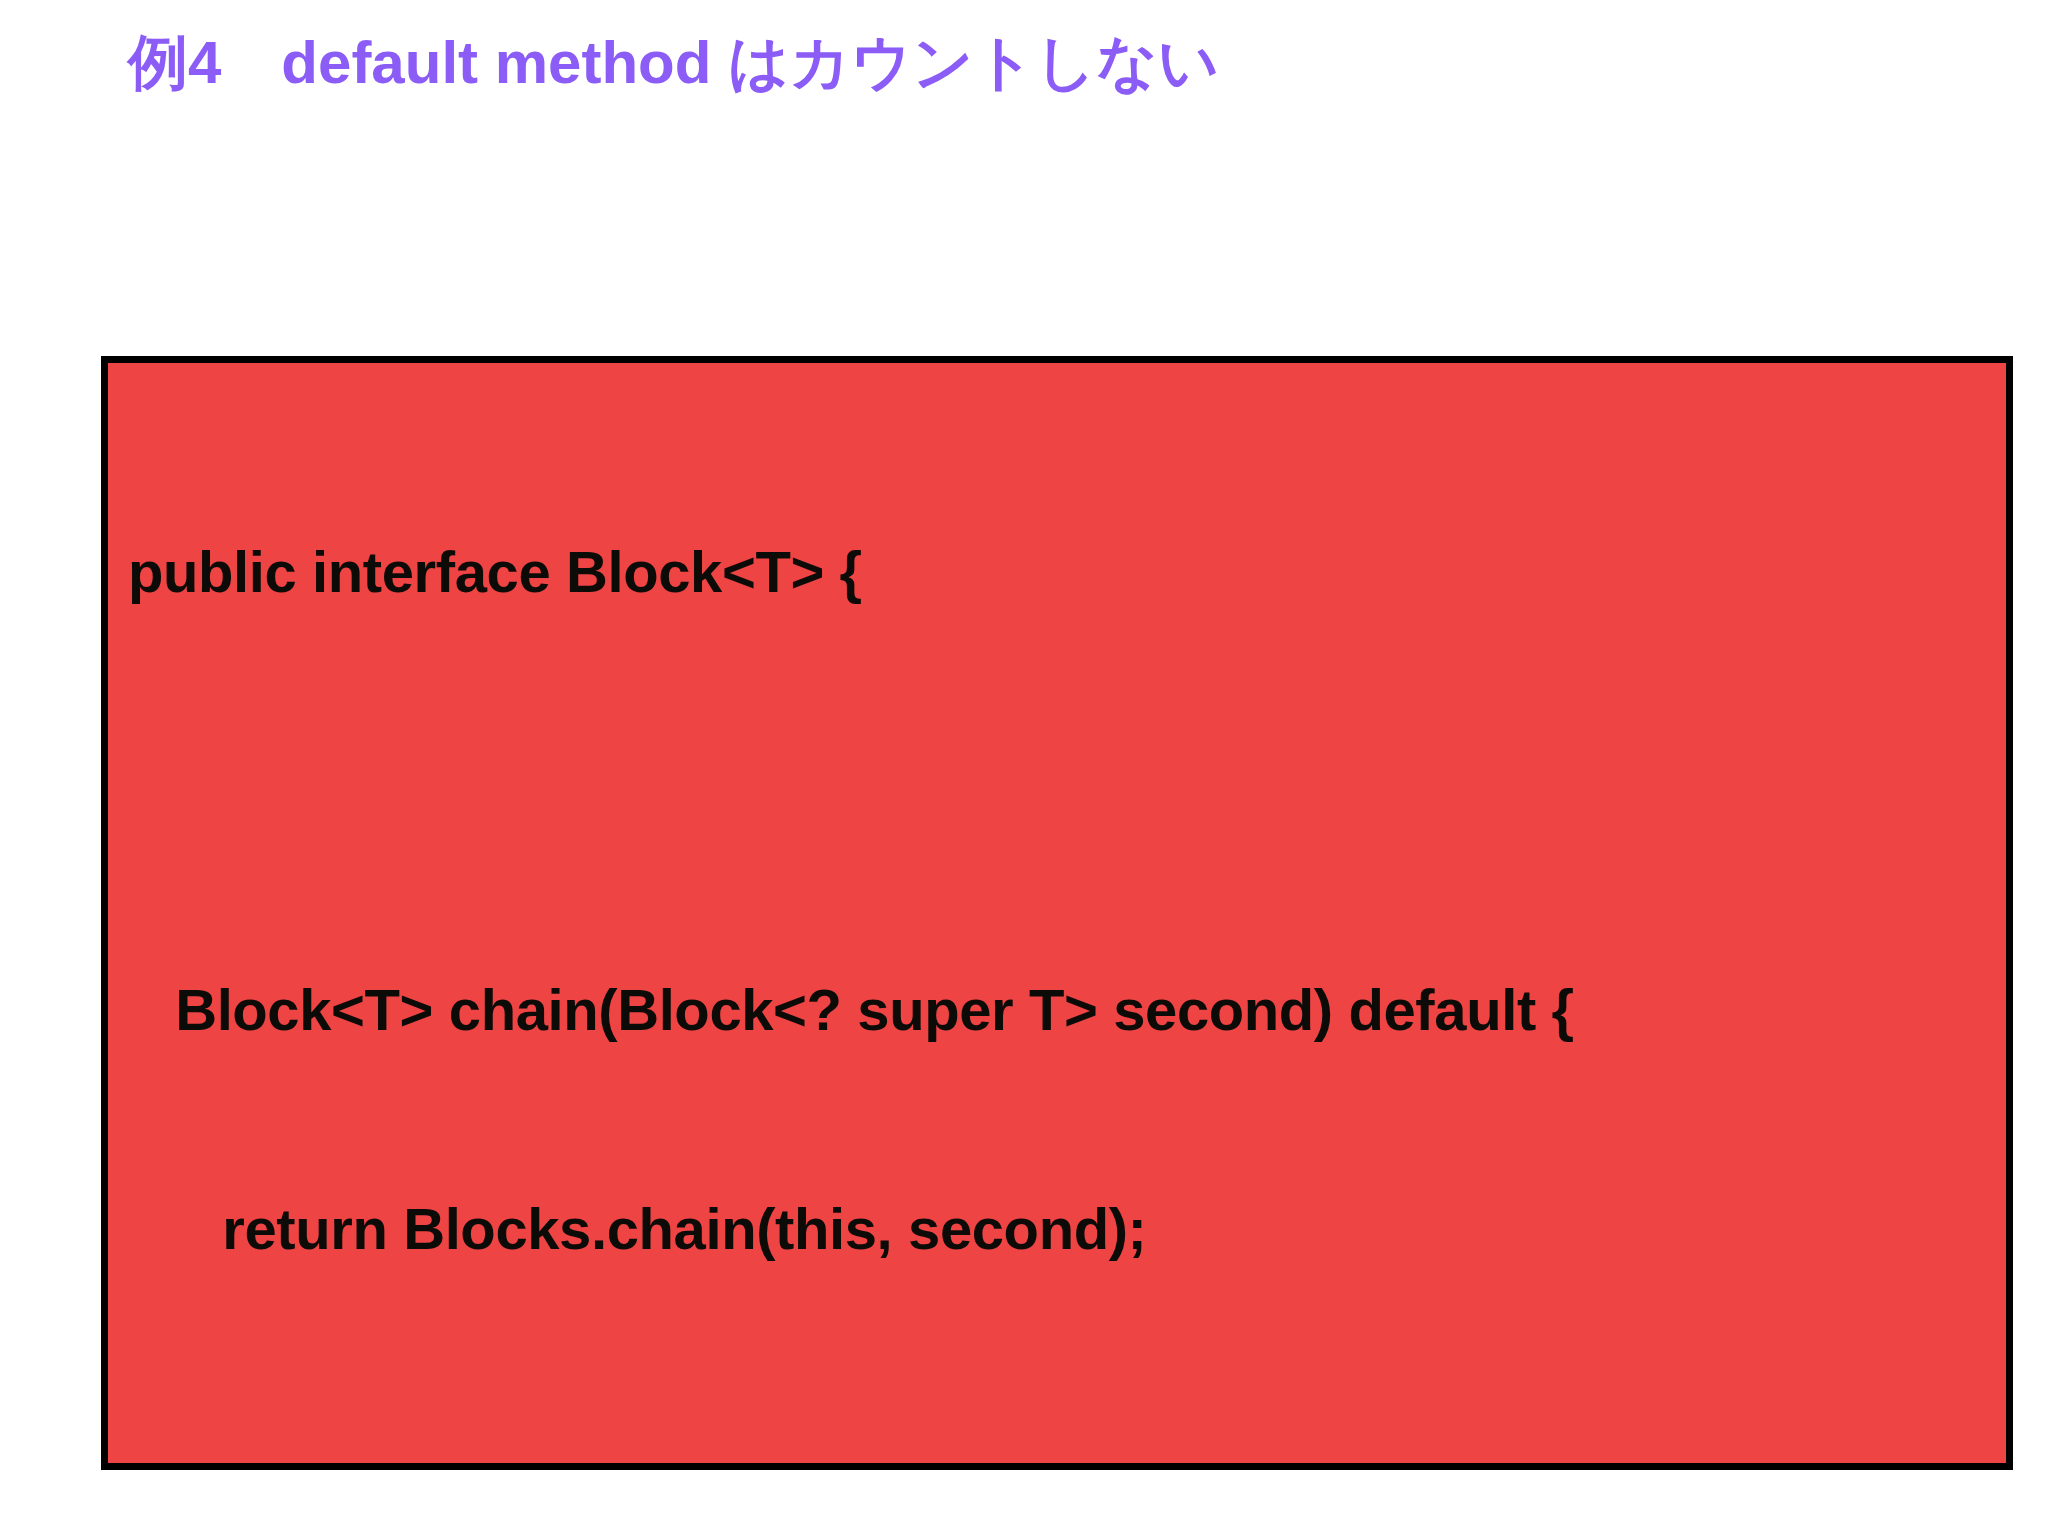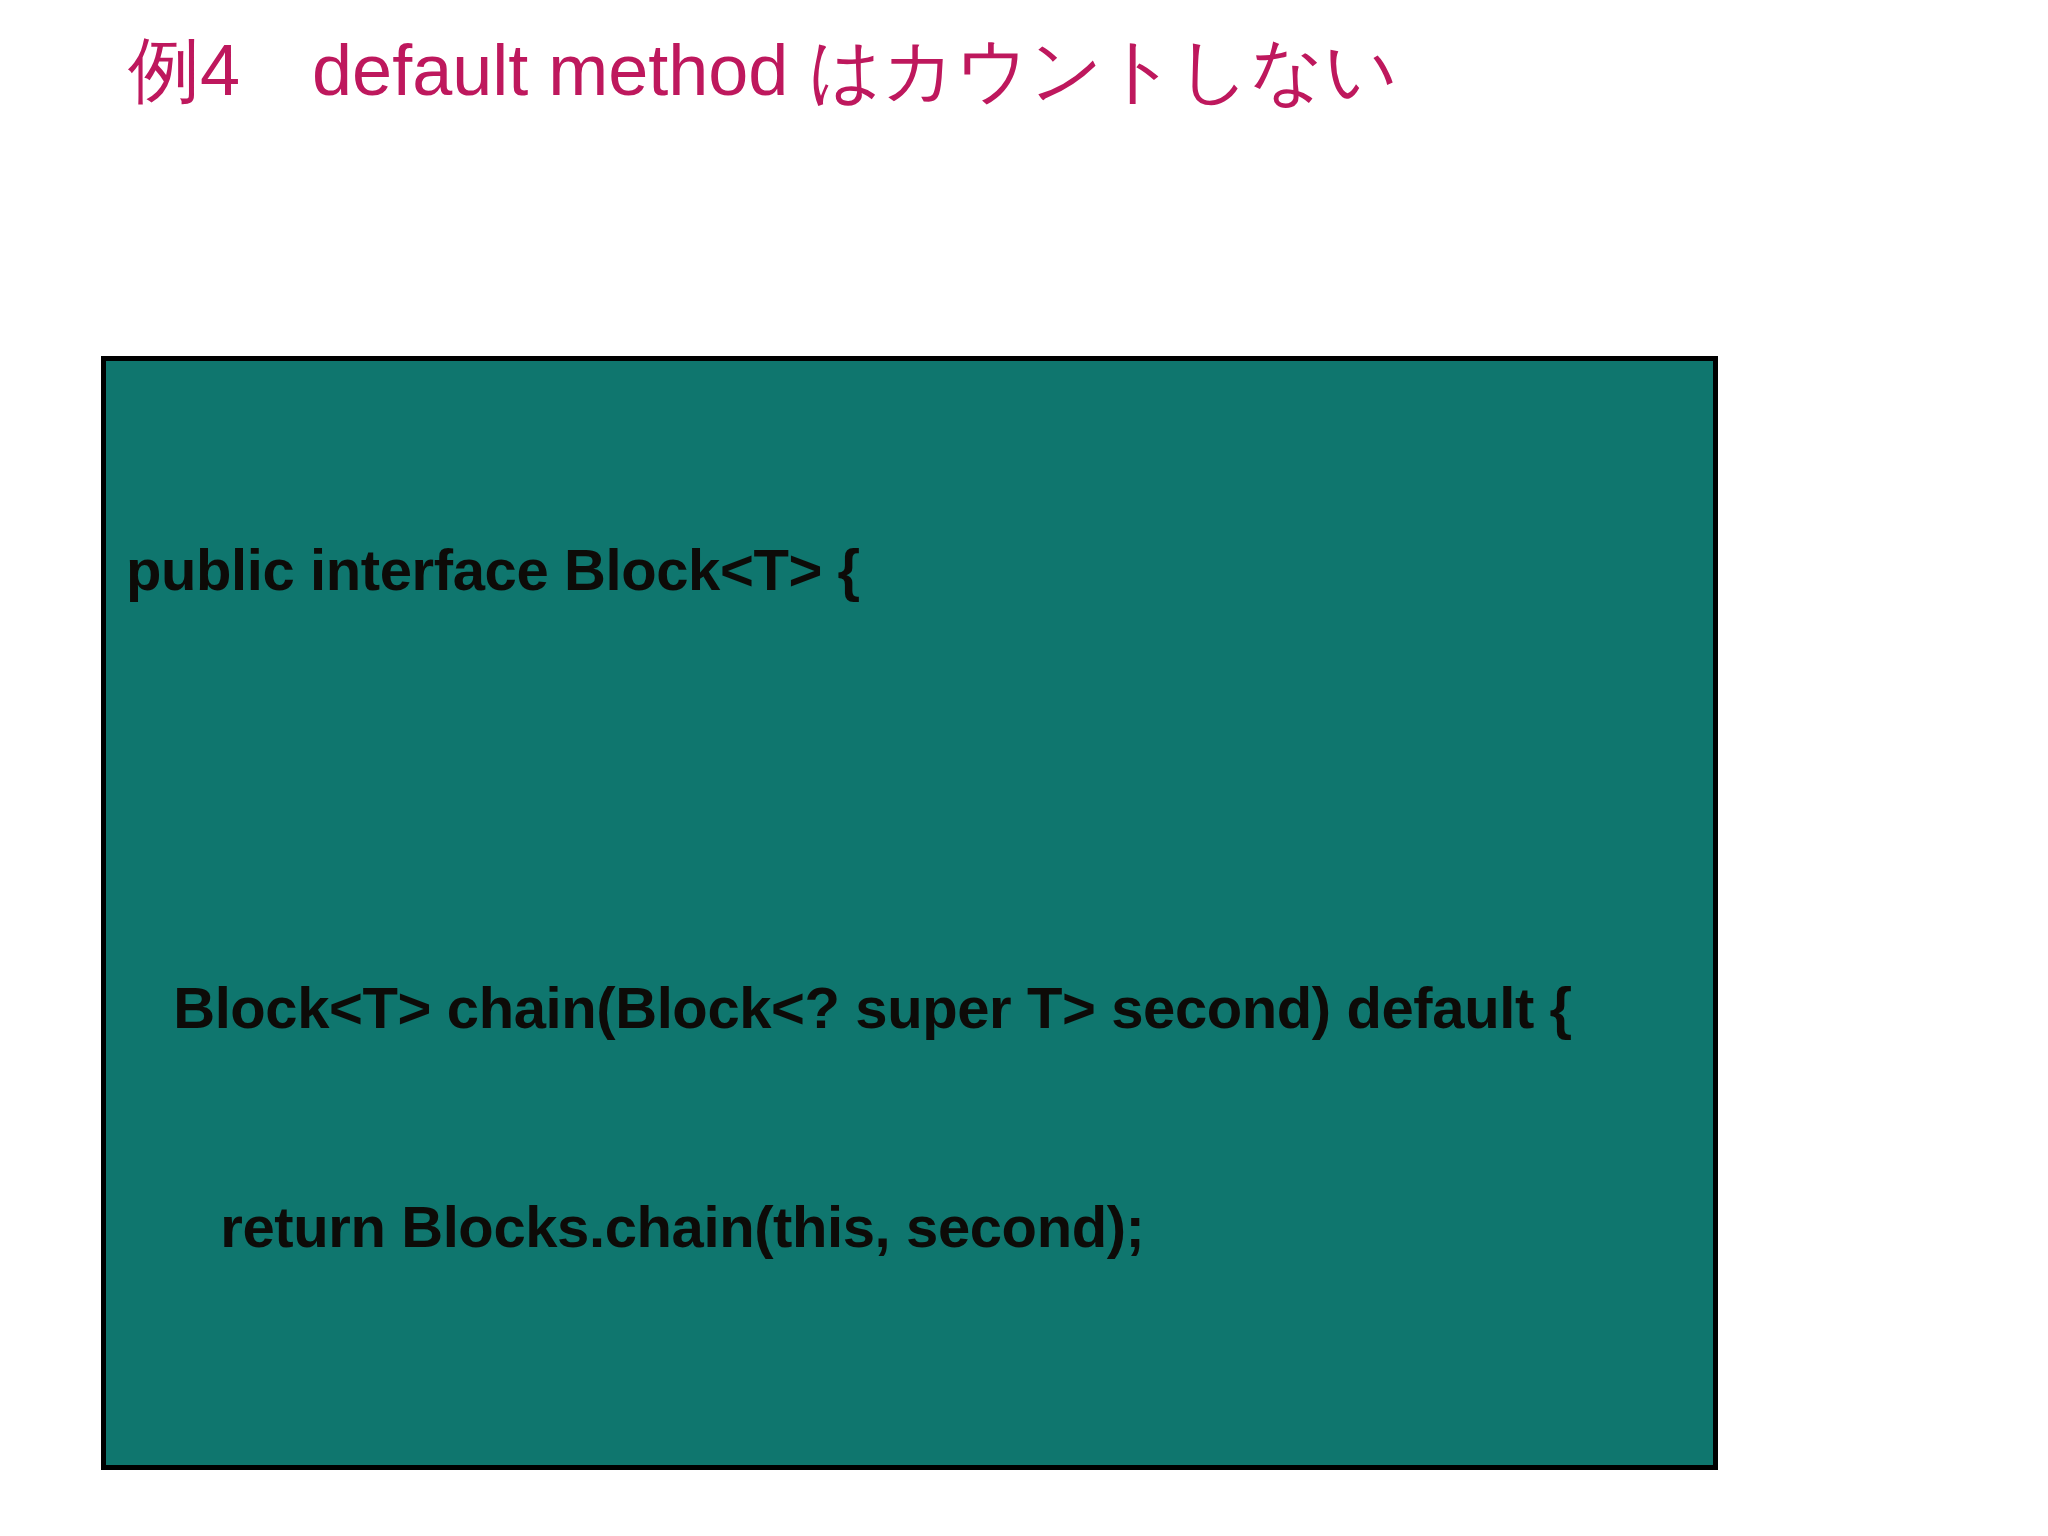--- a/index.html
+++ b/index.html
@@ -14,38 +14,38 @@
     overflow: hidden;
     position: relative;
   }
 
   
   #slide-title {
     position: absolute;
     left: 128px;
     top: 28px;
     width: 1850px;
-    font-size: 72px;
+    font-size: 60px;
     line-height: 1.18;
-    font-weight: normal;
-    color: #be185d;
+    font-weight: bold;
+    color: #8b5cf6;
     letter-spacing: 0px;
     white-space: normal;
     word-break: break-all;
   }
 
   
   #code-box {
     position: absolute;
     left: 101px;
     top: 356px;
-    width: 1617px;
+    width: 1912px;
     height: 1114px;
-    background: #0f766e;
-    border: 5px solid #000000;
+    background: #ef4444;
+    border: 7px solid #000000;
     box-sizing: border-box;
     overflow: hidden;
   }
   #code-listing {
     position: absolute;
     left: 20px;
     top: 26px;
     right: 4px;
     font-size: 58px;
     font-weight: bold;

